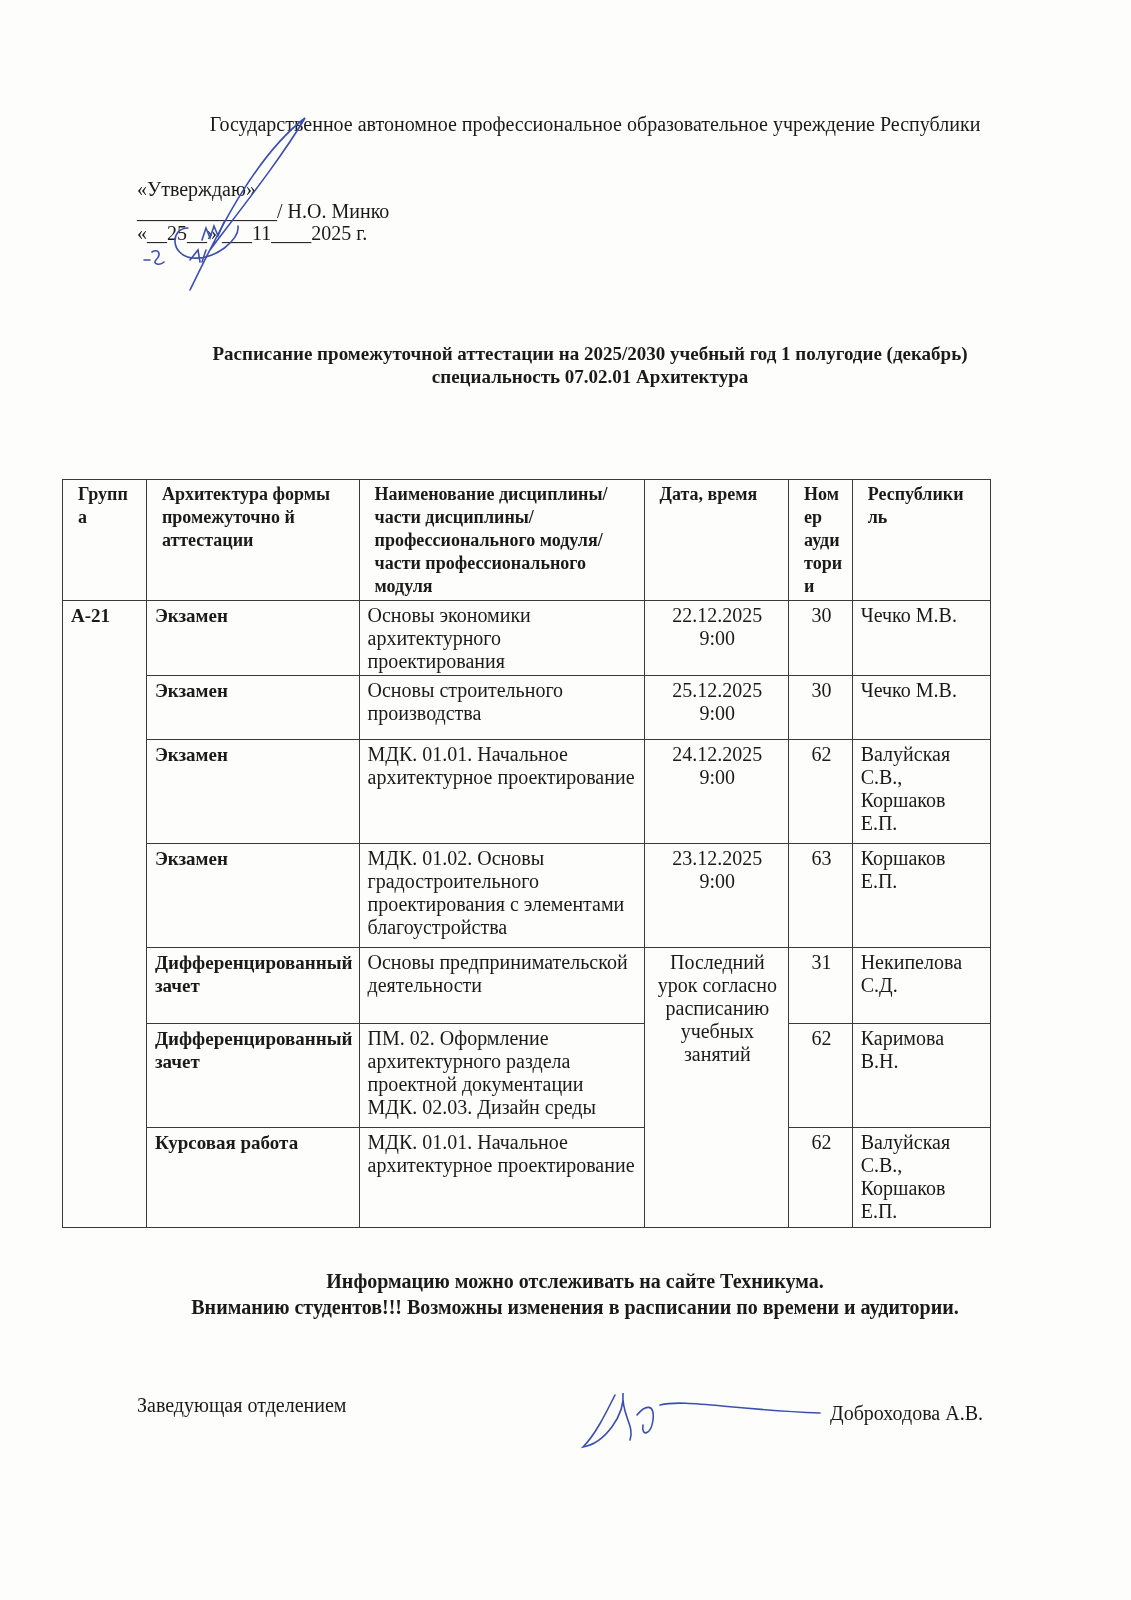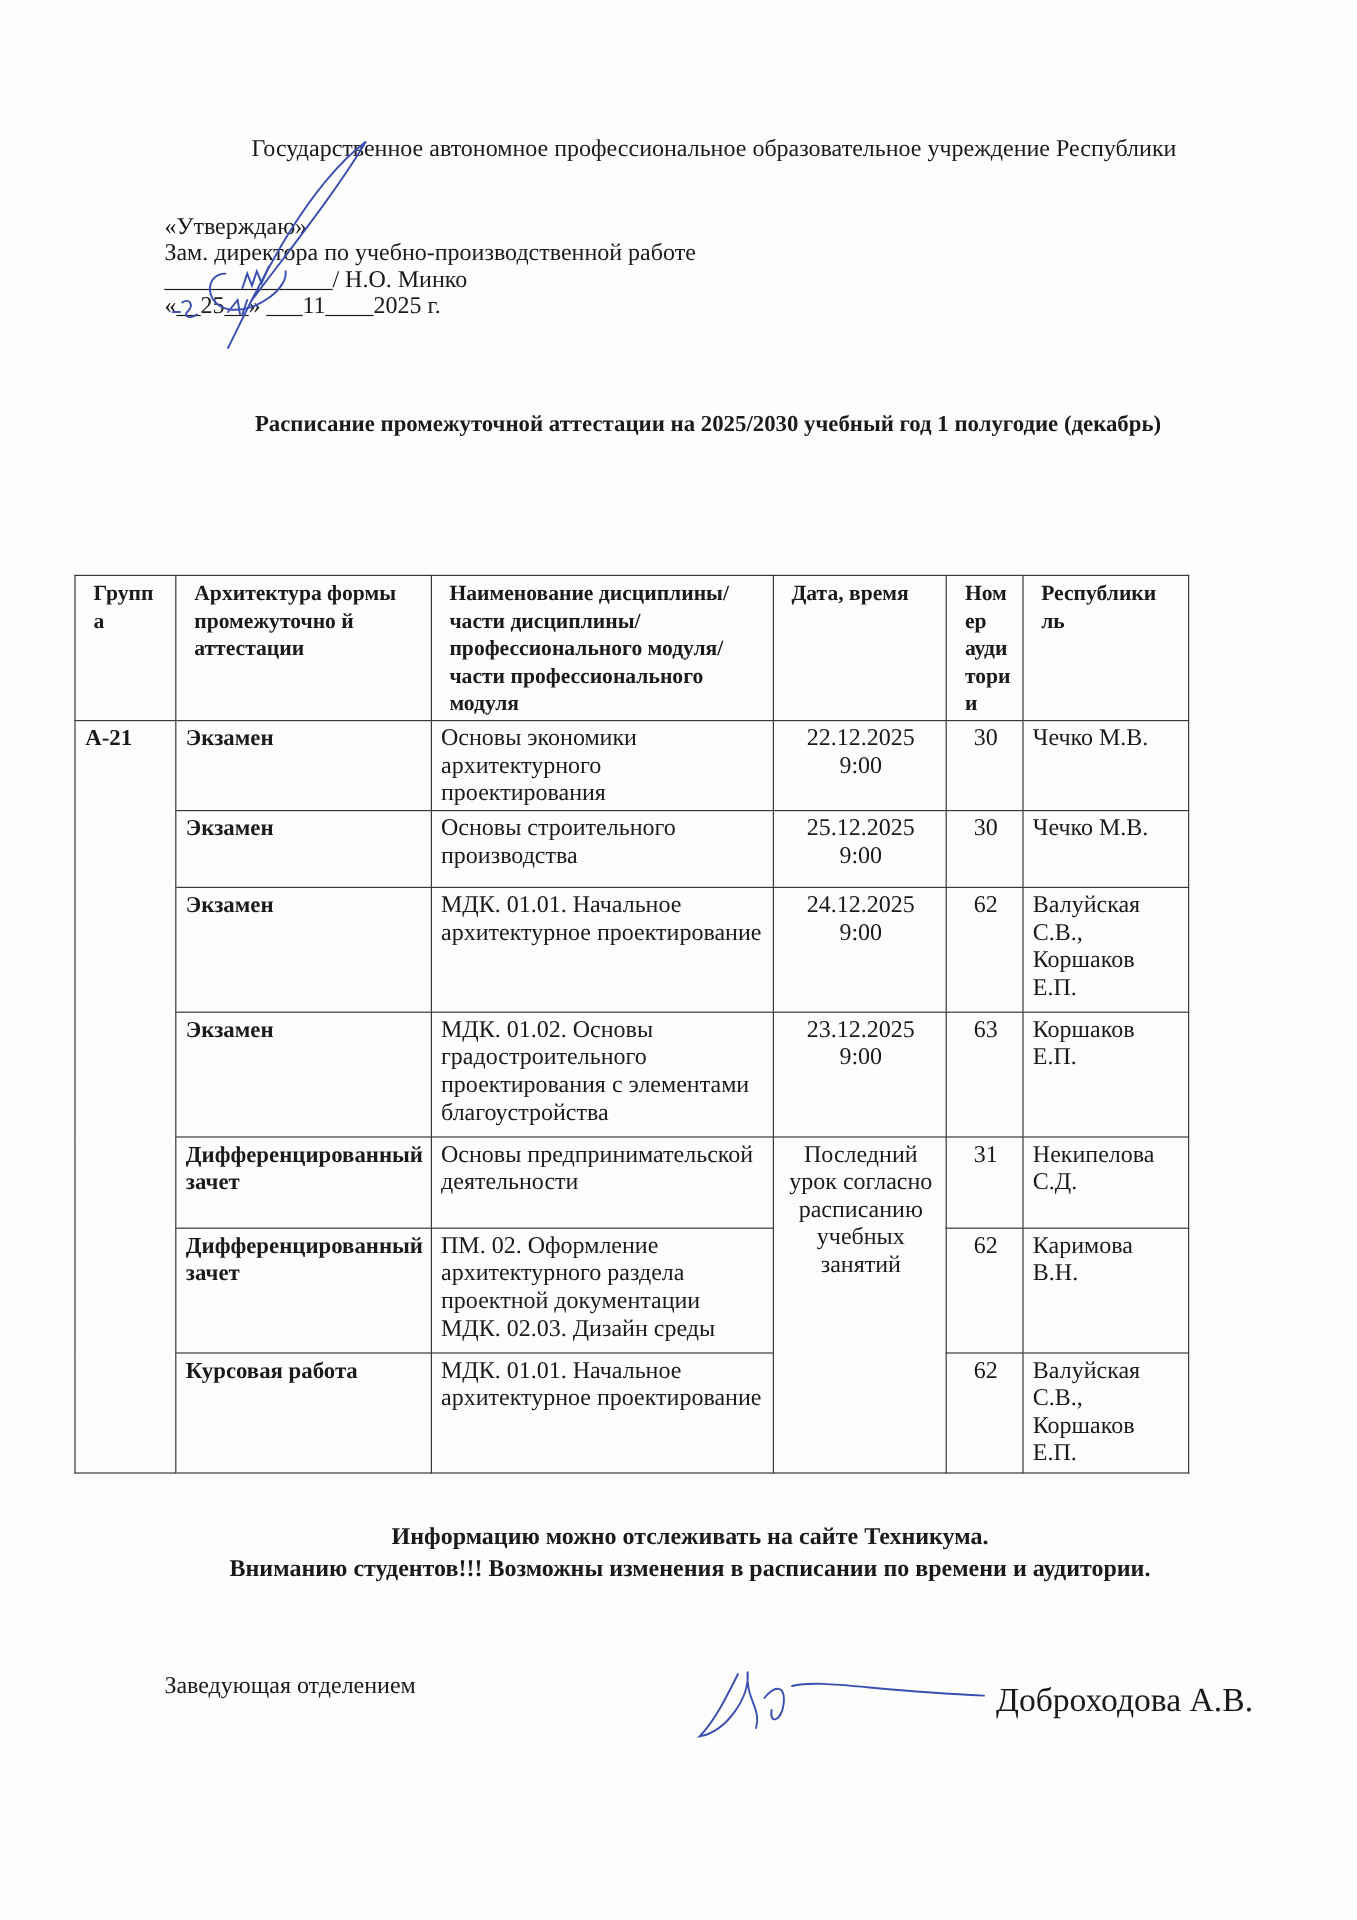--- a/index.html
+++ b/index.html
@@ -36,49 +36,49 @@
     .c-room { width: 44px; }
     .c-teacher { width: 130px; }
     td.center { text-align: center; }
     td.bold { font-weight: bold; font-size: 19px; }
     td.date-merged { text-align: center; vertical-align: top; padding-top: 6px; }
     .note {
       left: 130px; top: 1268px; width: 890px; text-align: center;
       font-weight: bold; font-size: 20px; line-height: 26px;
     }
     .sign-label { left: 137px; top: 1394px; font-size: 20px; }
-    .sign-name { left: 830px; top: 1402px; font-size: 28px; }
+    .sign-name { left: 830px; top: 1402px; font-size: 20px; }
     .ink { position: absolute; pointer-events: none; }
   </style>
 </head>
 <body>
 
 <div class="abs org">
   <div>Государственное автономное профессиональное образовательное учреждение Республики</div>
 </div>
 
 <div class="abs approve">
   <div>«Утверждаю»</div>
-  <div>Зам. директора по учебно-производственной работе</div>
   <div>______________/ Н.О. Минко</div>
   <div>«__25__» ___11____2025 г.</div>
 </div>
 
 <svg class="ink" style="left:130px;top:100px" width="250" height="200" viewBox="0 0 250 200">
   <g fill="none" stroke="#3b4fb0" stroke-width="1.6" stroke-linecap="round">
     <path d="M60 190 C 80 150, 120 60, 175 18 C 150 60, 110 110, 80 150"></path>
     <path d="M58 128 C 40 128, 40 155, 62 158 C 85 160, 110 140, 108 126"></path>
     <path d="M72 140 l4 -12 l4 10 l4 -12 l4 10 l6 -14"></path>
     <path d="M14 160 l6 0 M22 152 c 6 -4 10 2 4 8 c -4 4 4 6 8 2"></path>
     <path d="M60 160 l8 -10 l2 12 M72 162 l4 -12"></path>
   </g>
 </svg>
 
 <div class="abs title">
   <div>Расписание промежуточной аттестации на 2025/2030 учебный год 1 полугодие (декабрь)</div>
+  <div>специальность 07.02.01 Архитектура</div>
 </div>
 
 <table class="sched">
   <thead>
     <tr>
       <th class="c-group">Групп а</th>
       <th class="c-form">Архитектура формы промежуточно й аттестации</th>
       <th class="c-disc">Наименование дисциплины/части дисциплины/профессионального модуля/части профессионального модуля</th>
       <th class="c-date">Дата, время</th>
       <th class="c-room">Ном ер ауди тори и</th>

